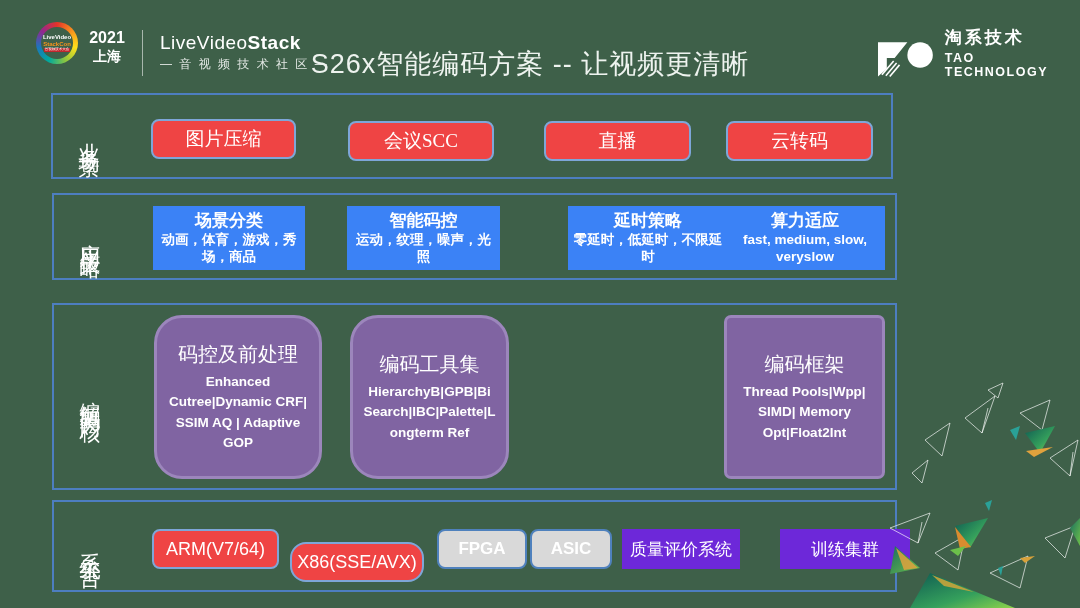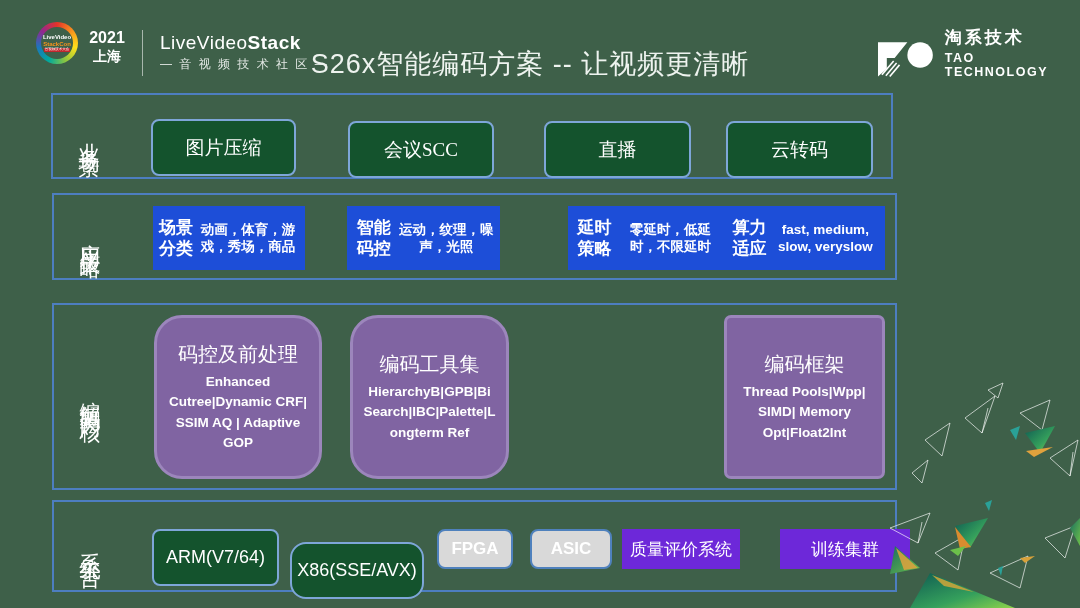--- a/index.html
+++ b/index.html
@@ -34,32 +34,32 @@
   
   .section{position:absolute;border:2px solid #4D7EC0;box-sizing:border-box;}
   #sec-business{left:51px;top:93px;width:842px;height:86px;}
   #sec-strategy{left:52px;top:193px;width:845px;height:87px;}
   #sec-kernel{left:52px;top:303px;width:845px;height:187px;}
   #sec-platform{left:52px;top:500px;width:845px;height:92px;}
   .v-label{position:absolute;left:22px;top:50%;transform:translateY(-50%);
     writing-mode:vertical-rl;text-orientation:upright;
     color:#fff;font-size:21px;letter-spacing:5px;font-family:"Liberation Serif",serif;}
   
-  .btn-blue{position:absolute;height:57px;box-sizing:border-box;border-radius:8px;
-    background:#14532d;border:2px solid #7EA6D8;color:#fff;
+  .btn-blue{position:absolute;height:40px;box-sizing:border-box;border-radius:8px;
+    background:#ef4444;border:2px solid #7EA6D8;color:#fff;
     display:flex;align-items:center;justify-content:center;cursor:pointer;text-align:right;}
   .btn-blue.cjk{font-size:19px;font-family:"Liberation Serif",serif;}
   .btn-blue.lat{font-size:18px;font-weight:500;}
   .btn-gray{position:absolute;height:40px;box-sizing:border-box;border-radius:8px;
     background:#D9D9D9;border:2px solid #4F81BD;color:#fff;font-size:17px;font-weight:bold;
     display:flex;align-items:center;justify-content:center;cursor:pointer;}
   .btn-flat{position:absolute;height:40px;box-sizing:border-box;background:#6d28d9;color:#fff;
     font-size:17px;font-weight:normal;display:flex;align-items:center;justify-content:center;cursor:pointer;}
-  .card-orange{position:absolute;top:11px;height:64px;box-sizing:border-box;background:#1d4ed8;color:#fff;
-    display:flex;flex-direction:row;align-items:center;justify-content:center;text-align:center;
+  .card-orange{position:absolute;top:11px;height:64px;box-sizing:border-box;background:#3b82f6;color:#fff;
+    display:flex;flex-direction:column;align-items:center;justify-content:center;text-align:center;
     padding:2px 4px;line-height:1.25;}
   .card-orange .t{font-size:17px;font-weight:bold;}
   .card-orange .d{font-size:13.5px;font-weight:bold;margin-top:1px;}
   .card-purple{position:absolute;top:10px;height:164px;box-sizing:border-box;border-radius:28px;
     background:#8064A2;border:3px solid #9C86BC;color:#fff;
     display:flex;flex-direction:column;align-items:center;justify-content:center;text-align:center;
     padding:6px 10px;}
   .card-purple .t{font-size:20px;font-family:"Liberation Serif",serif;margin-bottom:4px;white-space:nowrap;}
   .card-purple .d{font-size:13.5px;font-weight:bold;line-height:1.5;overflow-wrap:anywhere;}
   .decor{position:absolute;right:0;bottom:0;pointer-events:none;}
@@ -141,21 +141,21 @@
   <div class="card-purple" style="left:670px;width:161px;border-radius:7px;">
     <div class="t">编码框架</div>
     <div class="d">Thread Pools|Wpp| SIMD| Memory Opt|Float2Int</div>
   </div>
 </div>
 
 <div class="section" id="sec-platform">
   <div class="v-label">系统平台</div>
   <div class="btn-blue lat" style="left:98px;top:27px;width:127px;">ARM(V7/64)</div>
   <div class="btn-blue lat" style="left:236px;top:40px;width:134px;border-radius:16px;">X86(SSE/AVX)</div>
-  <div class="btn-gray" style="left:383px;top:27px;width:76px;">FPGA</div>
+  <div class="btn-gray" style="left:383px;top:27px;width:90px;">FPGA</div>
   <div class="btn-gray" style="left:476px;top:27px;width:82px;">ASIC</div>
   <div class="btn-flat" style="left:568px;top:27px;width:118px;">质量评价系统</div>
   <div class="btn-flat" style="left:698px;top:27px;width:130px;margin-left:28px;">训练集群</div>
 </div>
 
 <svg class="decor" width="210" height="230" viewBox="0 0 210 230">
   <defs>
     <linearGradient id="gA" x1="0" y1="0" x2="1" y2="1">
       <stop offset="0" stop-color="#0e5a52"></stop>
         <stop offset="0.6" stop-color="#35a05c"></stop>

